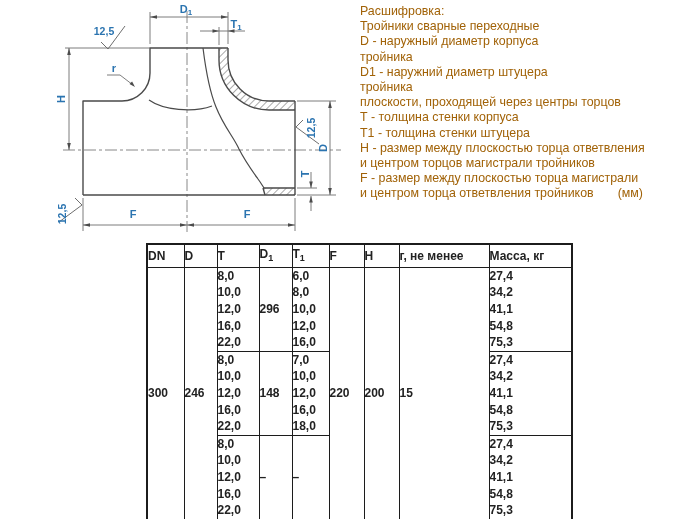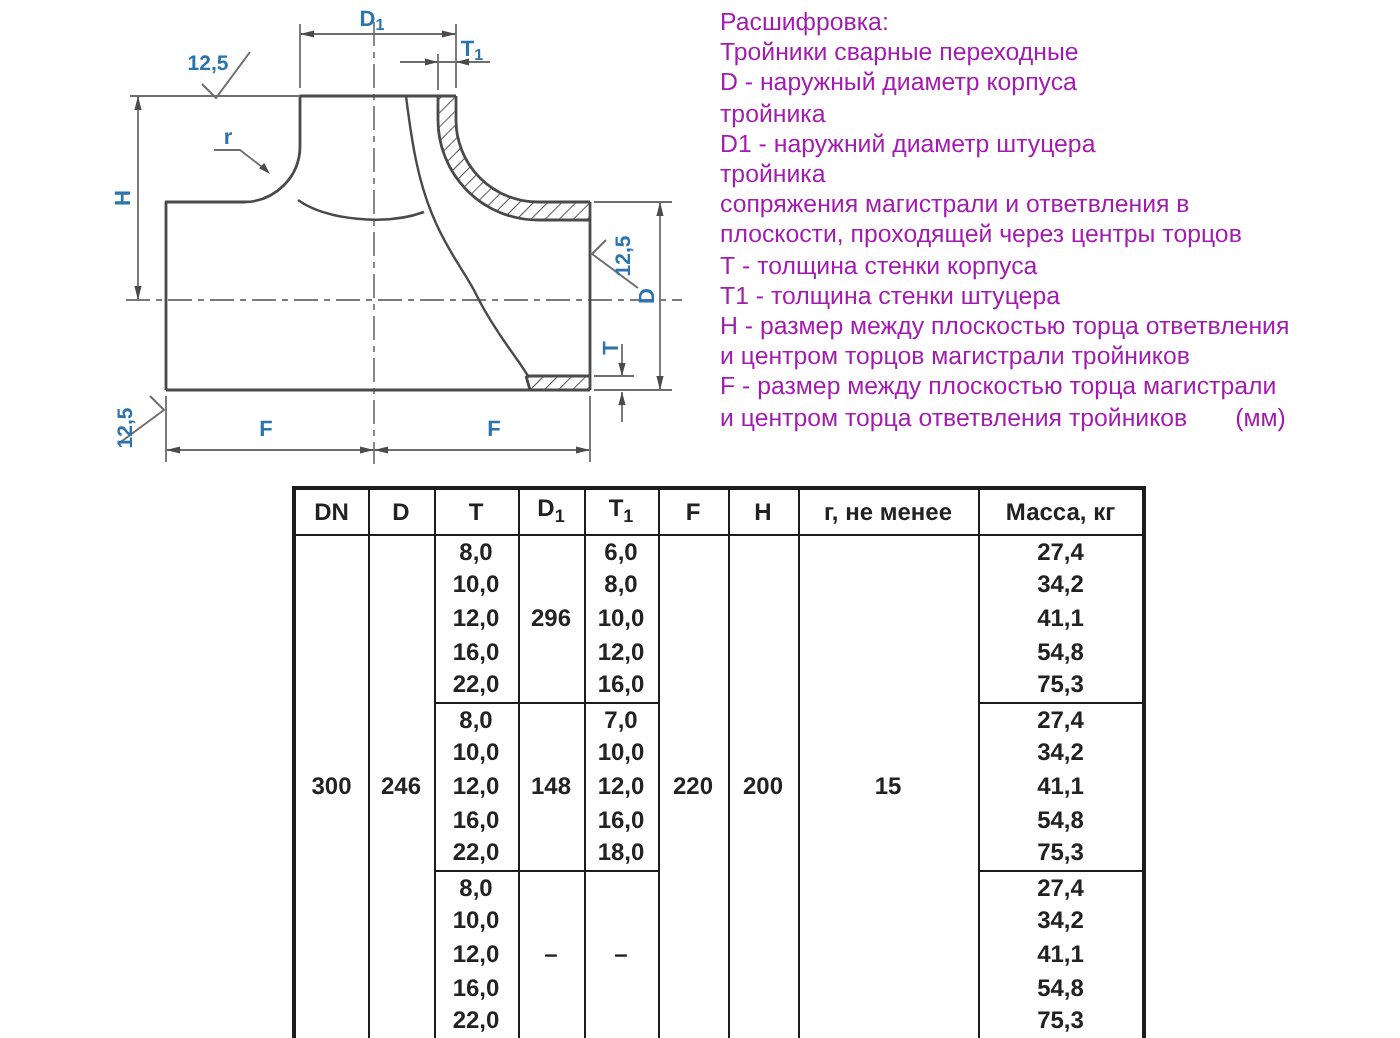--- a/index.html
+++ b/index.html
@@ -6,32 +6,32 @@
   body{
     width:700px;height:519px;position:relative;background:#ffffff;
     font-family:"Liberation Sans",sans-serif;color:#262626;overflow:hidden;
   }
   
   .drawing{position:absolute;left:0;top:0}
   .dim-label{font-family:"Liberation Sans",sans-serif;font-size:11px;font-weight:bold;fill:#2b74b0}
   .dim-label-sm{font-family:"Liberation Sans",sans-serif;font-size:10.5px;font-weight:bold;fill:#2b74b0}
   .sub{font-size:8px}
   
-  .legend{position:absolute;left:360px;top:4px;width:338px;font-size:12.4px;line-height:15.2px;color:#a21caf}
+  .legend{position:absolute;left:360px;top:4px;width:338px;font-size:12.4px;line-height:15.2px;color:#a16207}
   .legend-line{white-space:nowrap}
   .mm-note{margin-left:24px}
   
   .spec-table{
     position:absolute;left:146px;top:243px;border-collapse:collapse;
     font-size:12px;font-weight:bold;color:#222;table-layout:fixed;
     border:2.2px solid #1c1c1c;
   }
   .spec-table th,.spec-table td{
     border-left:1.5px solid #1c1c1c;border-right:1.5px solid #1c1c1c;
-    text-align:center;vertical-align:middle;padding:0;line-height:1.25;
+    text-align:left;vertical-align:middle;padding:0;line-height:1.25;
   }
   .spec-table thead th{border-bottom:1.5px solid #1c1c1c;height:22px;font-weight:bold}
   .spec-table tbody td{height:16.6px}
   .spec-table .bt{border-top:1.5px solid #1c1c1c}
   .spec-table sub{font-size:9px;vertical-align:-3px}
 </style>
 </head>
 <body>
 
 <svg class="drawing" width="352" height="240" viewBox="0 0 352 240">
@@ -120,21 +120,20 @@
   <text class="dim-label" x="247" y="218" text-anchor="middle">F</text>
 </svg>
 
 <div class="legend">
   <div class="legend-line">Расшифровка:</div>
   <div class="legend-line">Тройники сварные переходные</div>
   <div class="legend-line">D - наружный диаметр корпуса</div>
   <div class="legend-line">тройника</div>
   <div class="legend-line">D1 - наружний диаметр штуцера</div>
   <div class="legend-line">тройника</div>
-  <div class="legend-line">сопряжения магистрали и ответвления в</div>
   <div class="legend-line">плоскости, проходящей через центры торцов</div>
   <div class="legend-line">Т - толщина стенки корпуса</div>
   <div class="legend-line">Т1 - толщина стенки штуцера</div>
   <div class="legend-line">Н - размер между плоскостью торца ответвления</div>
   <div class="legend-line">и центром торцов магистрали тройников</div>
   <div class="legend-line">F - размер между плоскостью торца магистрали</div>
   <div class="legend-line">
     <span>и центром торца ответвления тройников</span><span class="mm-note">(мм)</span>
   </div>
 </div>

